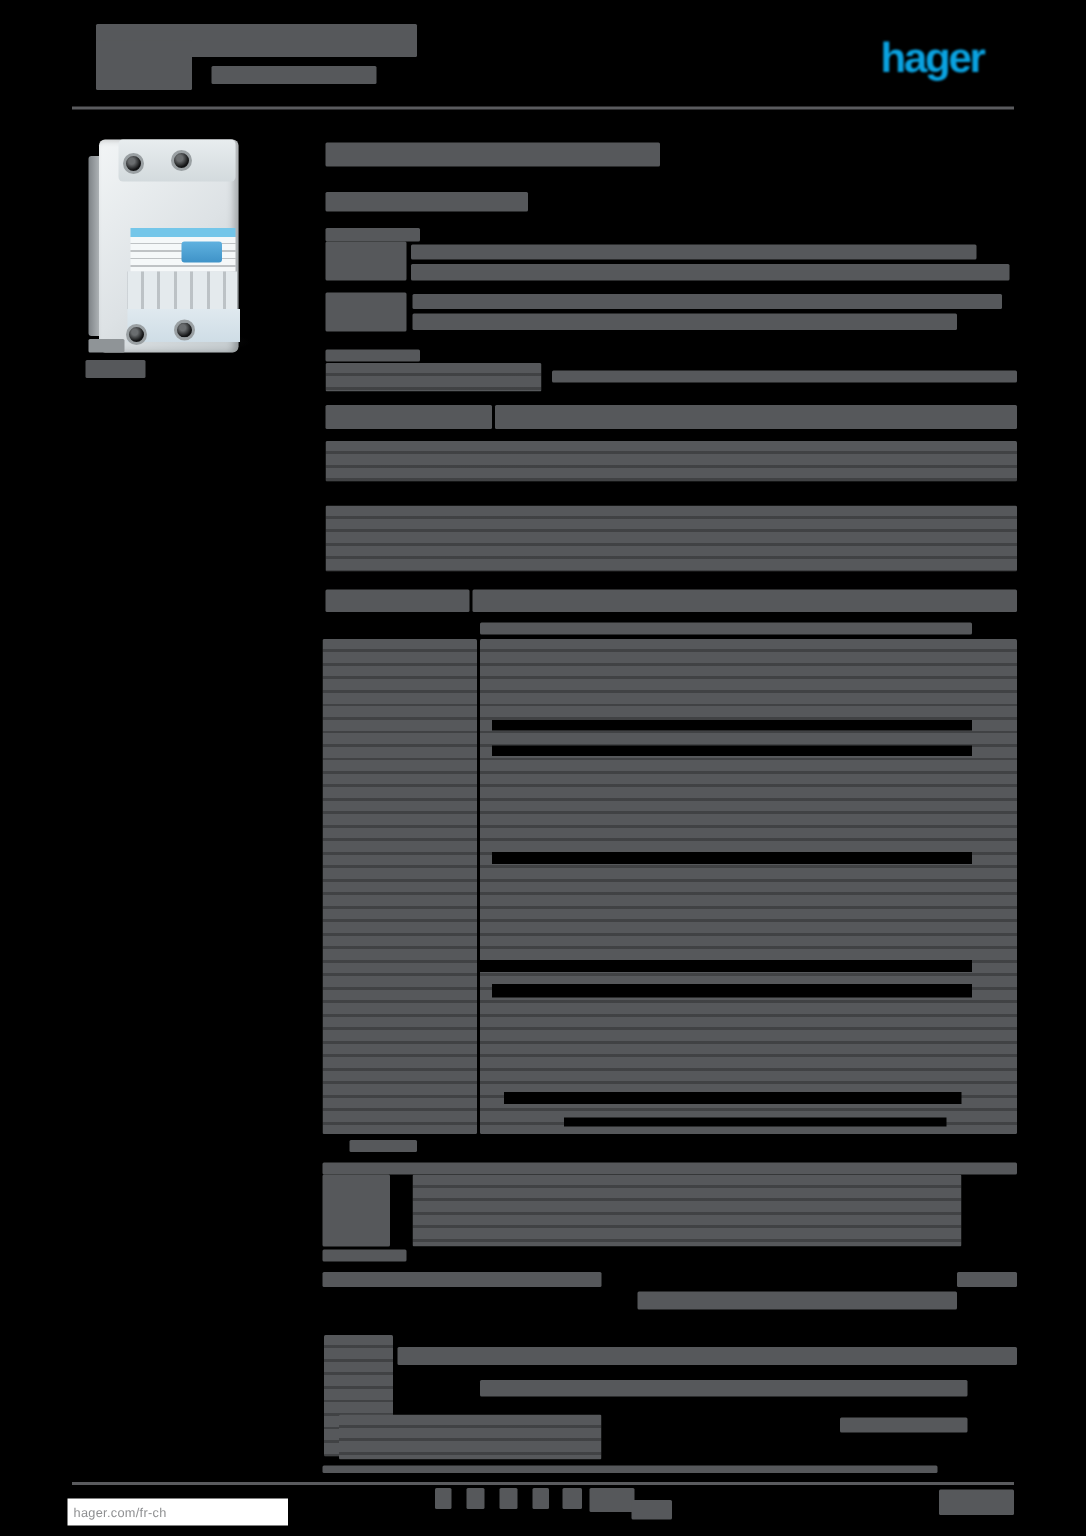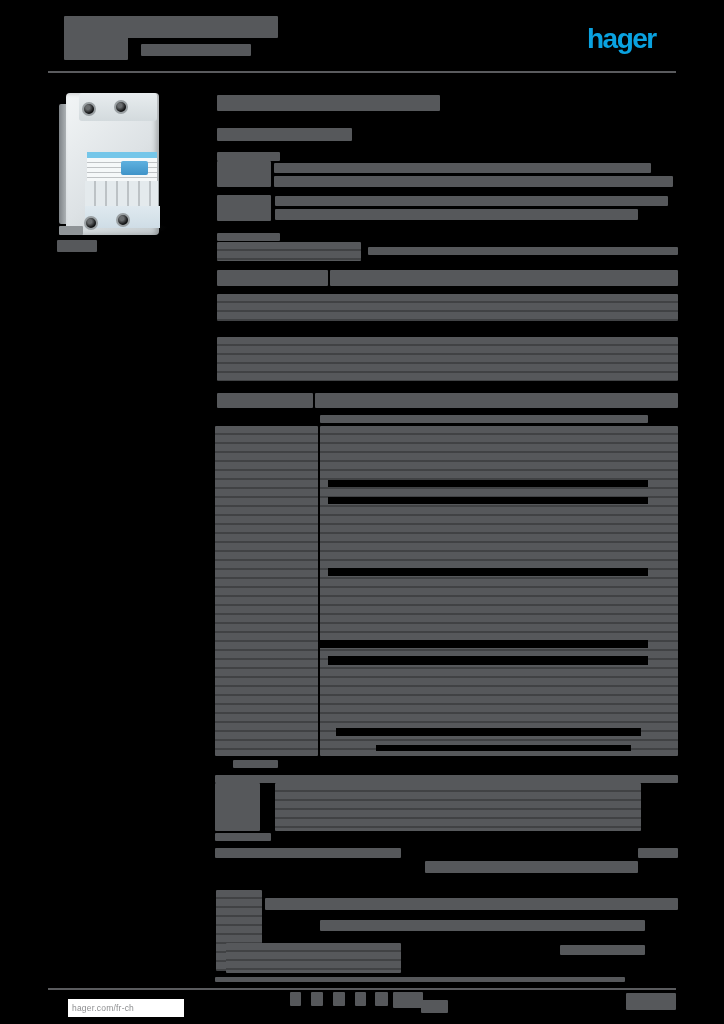--- a/index.html
+++ b/index.html
@@ -116,18 +116,18 @@
     <div id="footer-marks">
         <div class="blob" style="position: absolute; left: 290px; top: 992px; width: 11px; height: 14px;"></div>
         <div class="blob" style="position: absolute; left: 311px; top: 992px; width: 12px; height: 14px;"></div>
         <div class="blob" style="position: absolute; left: 333px; top: 992px; width: 12px; height: 14px;"></div>
         <div class="blob" style="position: absolute; left: 355px; top: 992px; width: 11px; height: 14px;"></div>
         <div class="blob" style="position: absolute; left: 375px; top: 992px; width: 13px; height: 14px;"></div>
         <div class="blob" style="position: absolute; left: 393px; top: 992px; width: 30px; height: 16px;"></div>
         <div class="blob" style="position: absolute; left: 421px; top: 1000px; width: 27px; height: 13px;"></div>
       </div>
     <div class="blob" style="position: absolute; left: 626px; top: 993px; width: 50px; height: 17px;"></div>
-    <div class="linkbox" style="position: absolute; left: 45px; top: 999px; width: 116px; height: 18px; margin-left: 23px;">
+    <div class="linkbox" style="position: absolute; left: 45px; top: 999px; width: 147px; height: 18px;">
       <span>hager.com/fr-ch</span>
     </div>
   </div>
 
 </div>
 
 </body></html>

